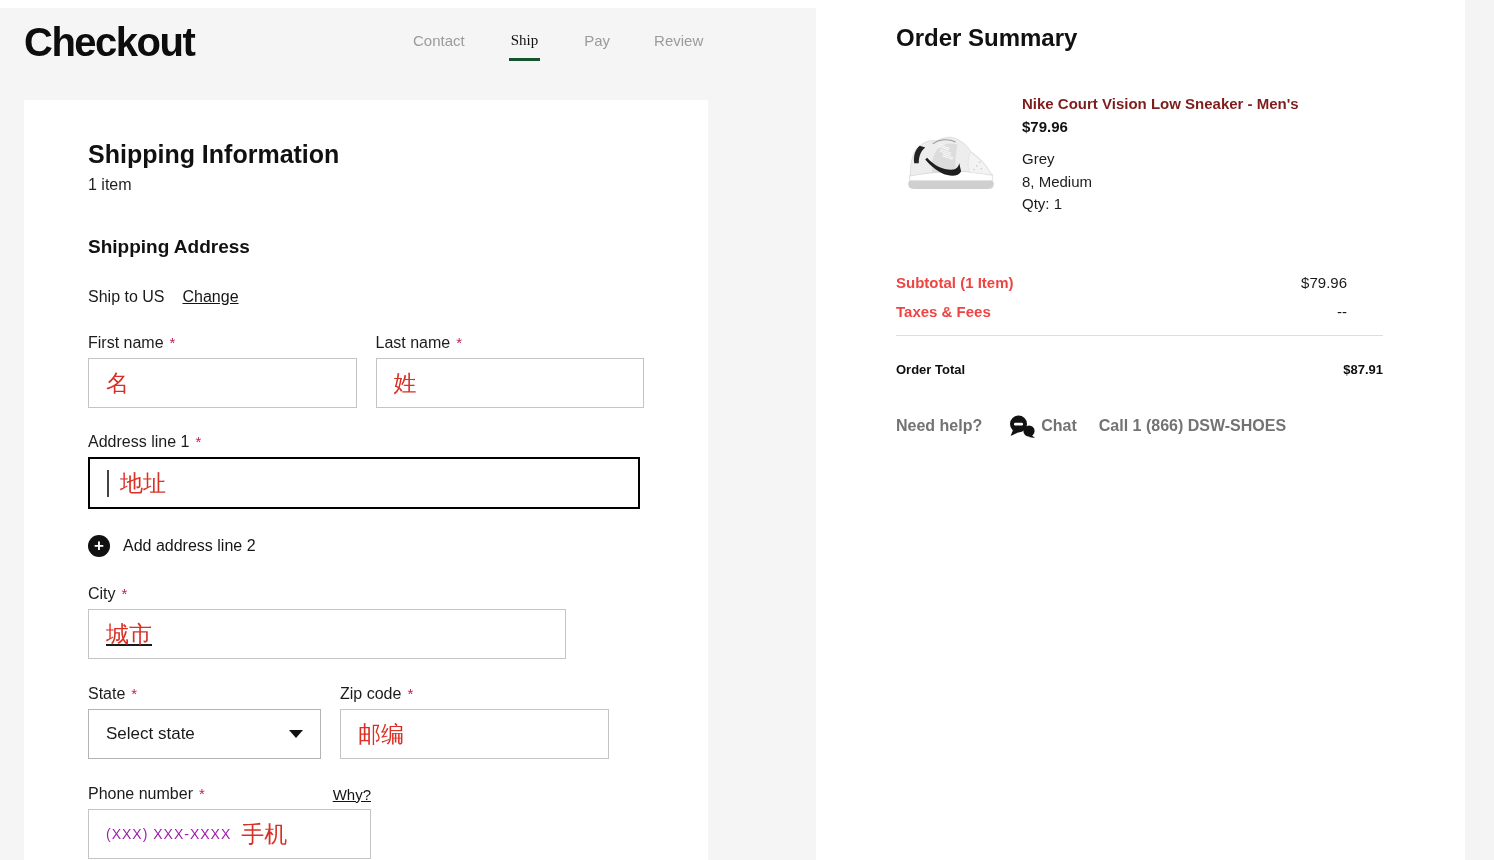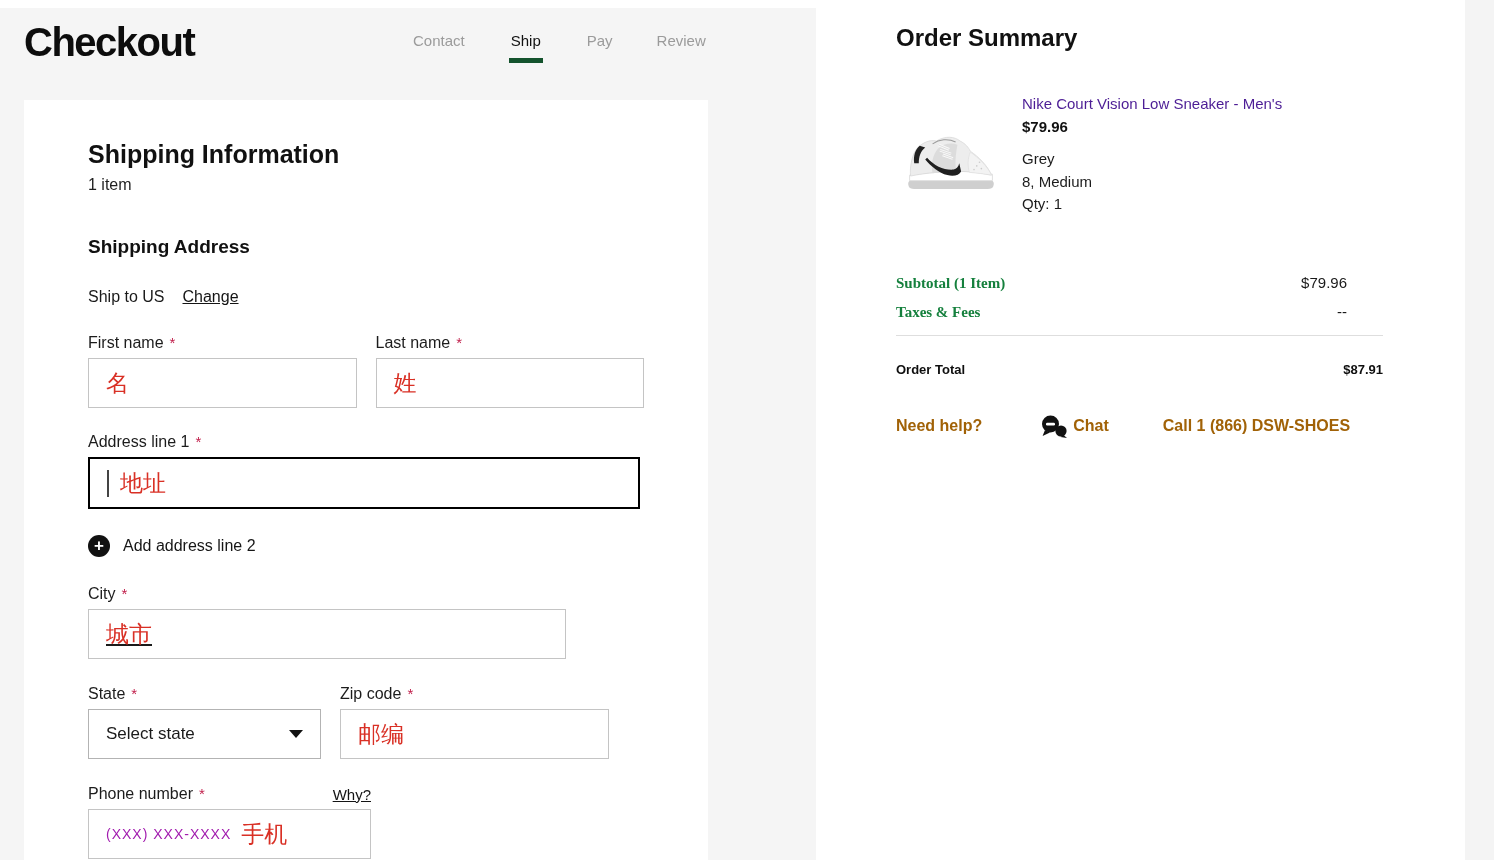--- a/index.html
+++ b/index.html
@@ -6,21 +6,21 @@
   html,body { width:1494px; height:860px; overflow:hidden; background:#ffffff;
               font-family:"Liberation Sans","DejaVu Sans",sans-serif; color:#1a1a1a; }
   .root { position:relative; width:1494px; height:860px; }
 
   
   .left-region { position:absolute; left:0; top:8px; width:816px; height:852px; background:#f5f5f5; }
   .page-title { position:absolute; left:24px; top:12px; font-size:40px; font-weight:bold;
                 letter-spacing:-1.5px; color:#0d0d0d; }
   .tabs { position:absolute; left:413px; top:24px; display:flex; gap:44px; font-size:15px; }
   .tab { color:#9b9b9b; padding-bottom:9px; cursor:pointer; }
-  .tab.active { color:#111; border-bottom:5px solid #14532d; padding-left:2px; padding-right:2px; }
+  .tab.active { color:#111; border-bottom:3px solid #14532d; padding-left:2px; padding-right:2px;font-family:Liberation Serif, serif; }
 
   
   .card { position:absolute; left:24px; top:92px; width:684px; height:768px; background:#ffffff;
           padding:40px 64px 0 64px; }
   .ship-h1 { font-size:25px; font-weight:bold; color:#111; }
   .item-count { font-size:16px; margin-top:7px; color:#1f1f1f; }
   .ship-h2 { font-size:19px; font-weight:bold; margin-top:42px; color:#111; }
   .ship-to-row { margin-top:30px; font-size:16px; display:flex; align-items:baseline; }
   .change-link { margin-left:18px; text-decoration:underline; color:#141414; cursor:pointer; }
 
@@ -61,33 +61,33 @@
   .phone-ph { color:#a21caf; font-size:14px; letter-spacing:1px; }
   .phone-input .red-val { margin-left:10px; }
 
   
   .right-panel { position:absolute; left:816px; top:0; width:649px; height:860px; background:#fff;
                  padding:24px 0 0 80px; }
   .os-h2 { font-size:24px; font-weight:bold; color:#111; }
   .product-row { margin-top:42px; display:flex; }
   .product-img { width:92px; height:70px; margin-left:9px; margin-top:36px; flex:none; }
   .product-details { margin-left:25px; }
-  .p-name { font-size:15px; font-weight:normal; line-height:20px; color:#4c1d95; }
+  .p-name { font-size:15px; font-weight:bold; line-height:20px; color:#7f1d1d; }
   .p-price { font-size:15px; font-weight:bold; margin-top:4px; color:#111; }
   .p-attr { font-size:15px; line-height:22.5px; color:#1c1c1c; }
   .p-attrs { margin-top:13px; }
 
   .totals { margin-top:58px; width:451px; }
   .t-row { display:flex; justify-content:space-between; font-size:15px; line-height:18px; margin-bottom:11px; }
-  .t-label { font-weight:bold; color:#15803d;font-family:Liberation Serif, serif; }
+  .t-label { font-weight:bold; color:#ef4444; }
   .t-value { color:#1a1a1a; }
   .divider { width:487px; border-top:1px solid #dedede; margin-top:14px; }
   .order-total-row { width:487px; display:flex; justify-content:space-between; margin-top:26px;
                      font-size:13px; font-weight:bold; color:#0f0f0f; }
-  .help-row { margin-top:38px; display:flex; align-items:center; font-size:16px; font-weight:bold; color:#a16207;gap:32px; }
+  .help-row { margin-top:38px; display:flex; align-items:center; font-size:16px; font-weight:bold; color:#737373; }
   .chat-btn { display:flex; align-items:center; margin-left:26px; cursor:pointer; }
   .chat-icon { width:28px; height:23px; }
   .chat-label { margin-left:5px; }
   .call-link { margin-left:22px; cursor:pointer; }
 
   .scrollbar-track { position:absolute; right:0; top:0; width:29px; height:860px; background:#f4f4f4; }
 </style>
 </head>
 <body>
 

